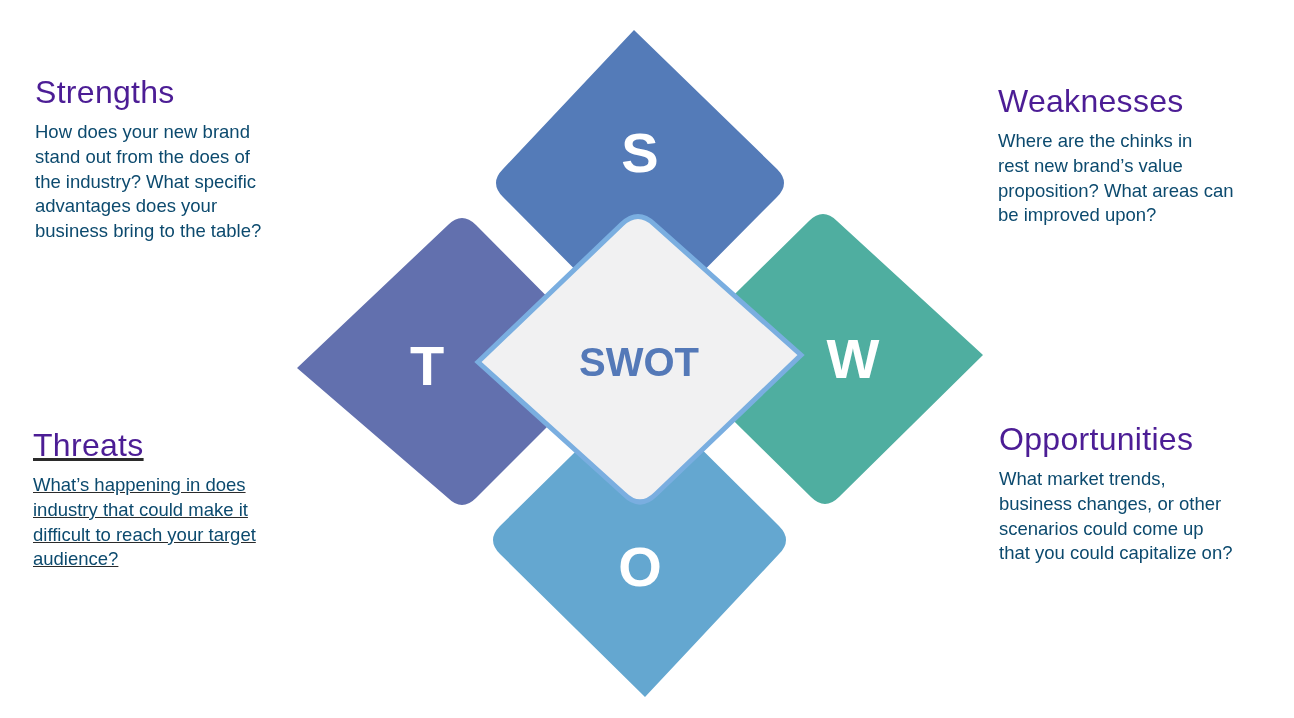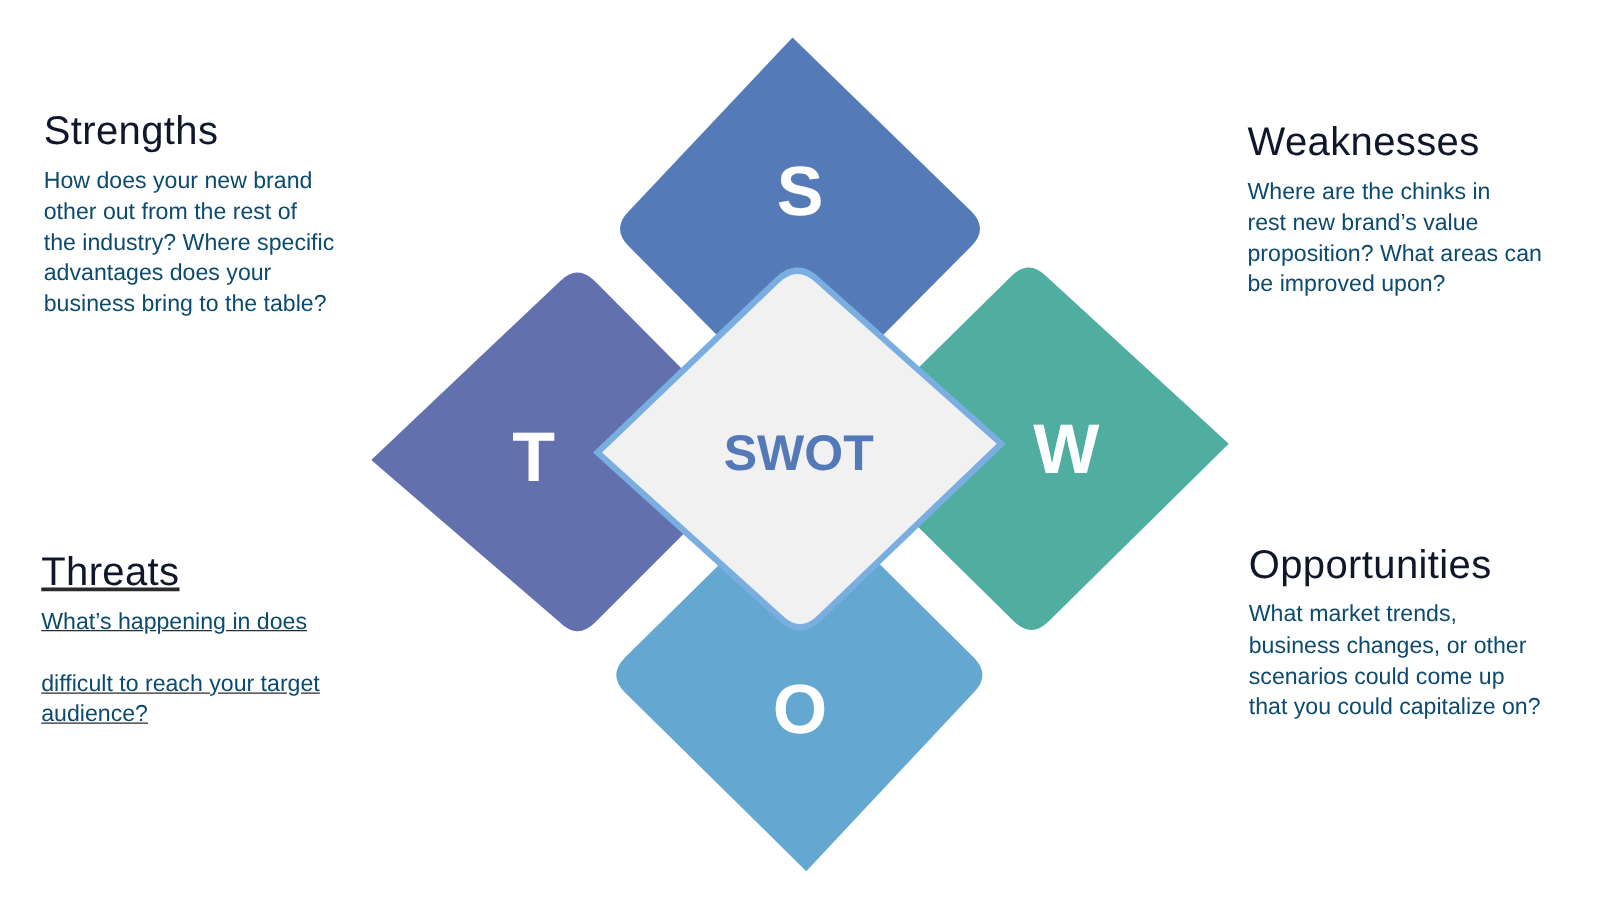--- a/index.html
+++ b/index.html
@@ -13,26 +13,26 @@
       position: relative;
       overflow: hidden;
       font-family: "Liberation Sans", "DejaVu Sans", sans-serif;
       color: #2b2b2b;
     }
     .text-block {
       position: absolute;
       width: 270px;
     }
     .text-block h2 {
-      margin: 12px 0 8px 0;
+      margin: 0 0 8px 0;
       font-weight: normal;
       font-size: 32px;
       line-height: 40px;
       letter-spacing: 0.3px;
-      color: #0f172a;
+      color: #4c1d95;
     }
     .text-block p {
       margin: 0;
       font-size: 18.5px;
       line-height: 24.8px;
       color: #0c4a6e;
     }
     #block-strengths { left: 35px; top: 72px; }
     #block-weaknesses { left: 998px; top: 81px; }
     #block-threats { left: 33px; top: 425px; text-decoration: underline; }
@@ -111,42 +111,42 @@
          Q640,510 624,494
          Z" fill="#f1f1f2" stroke="#7aaee0" stroke-width="5" stroke-linejoin="miter"></path>
     <text class="center-text" x="639" y="376" font-size="40" fill="#5479b8" text-anchor="middle">SWOT</text>
   </g>
 </svg>
 
 <div class="text-block" id="block-strengths">
   <h2>Strengths</h2>
   <p>
     <span>How does your new brand</span><br>
-    <span>other out from the rest of</span><br>
-    <span>the industry? Where specific</span><br>
+    <span>stand out from the does of</span><br>
+    <span>the industry? What specific</span><br>
     <span>advantages does your</span><br>
     <span>business bring to the table?</span>
   </p>
 </div>
 
 <div class="text-block" id="block-weaknesses">
   <h2>Weaknesses</h2>
   <p>
     <span>Where are the chinks in</span><br>
     <span>rest new brand’s value</span><br>
     <span>proposition? What areas can</span><br>
     <span>be improved upon?</span>
   </p>
 </div>
 
 <div class="text-block" id="block-threats">
   <h2>Threats</h2>
   <p>
     <span>What’s happening in does</span><br>
-    <br>
+    <span>industry that could make it</span><br>
     <span>difficult to reach your target</span><br>
     <span>audience?</span>
   </p>
 </div>
 
 <div class="text-block" id="block-opportunities">
   <h2>Opportunities</h2>
   <p>
     <span>What market trends,</span><br>
     <span>business changes, or other</span><br>

